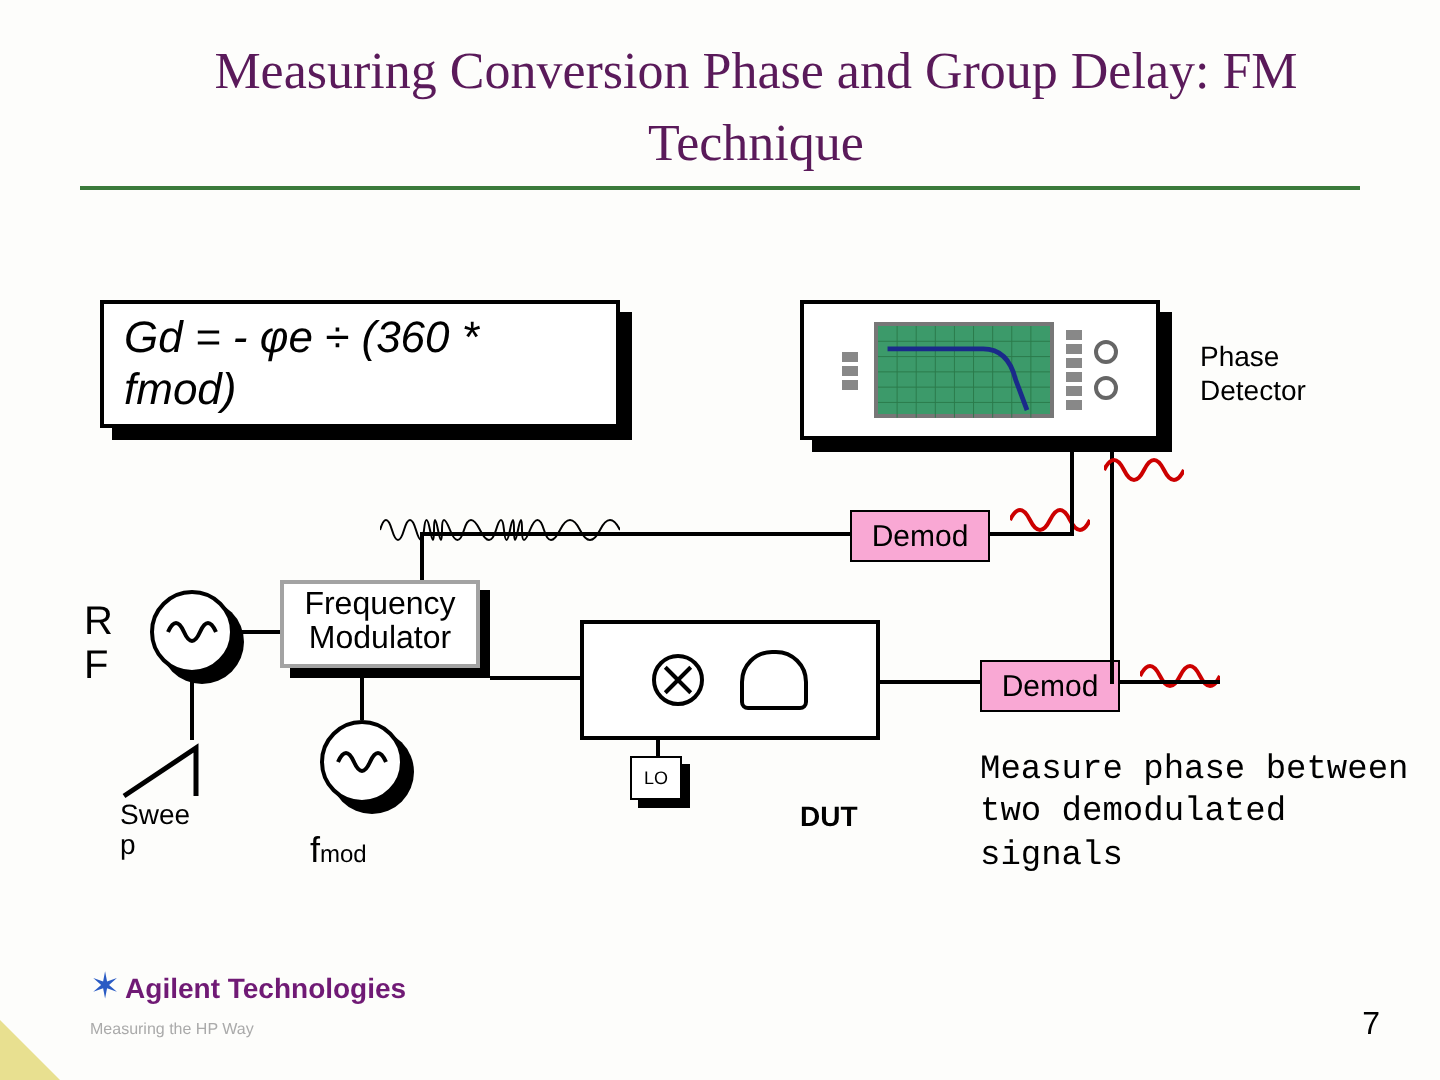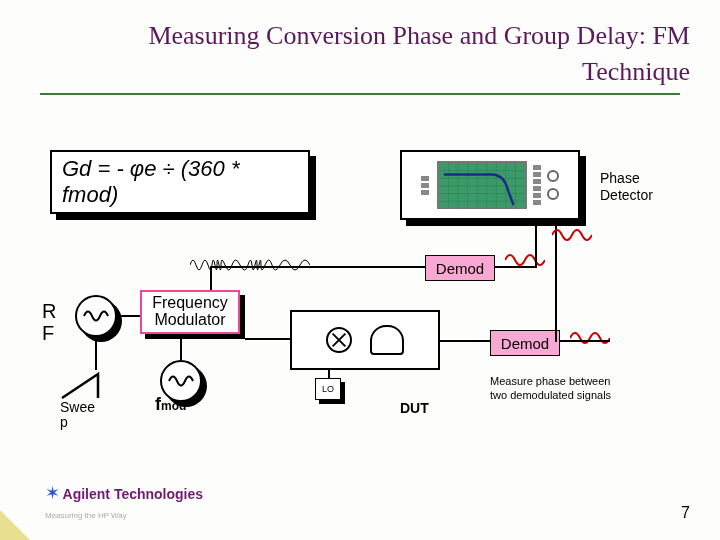--- a/index.html
+++ b/index.html
@@ -5,21 +5,21 @@
   * { box-sizing: border-box; margin: 0; padding: 0; }
   body {
     width: 720px;
     height: 540px;
     background: #fdfdfb;
     font-family: "Times New Roman", serif;
     position: relative;
     overflow: hidden;
   }
   .title {
-    text-align: right;
+    text-align: center;
     font-size: 26px;
     color: #5a1a5a;
     padding: 18px 30px 0 30px;
     line-height: 1.4;
     margin-left: 36px;
   }
   .title-underline {
     border-bottom: 2px solid #3b7a3b;
     margin: 2px 40px 0 40px;
   }
@@ -107,21 +107,21 @@
     position: absolute;
     left: 140px; top: 290px;
     width: 100px; height: 44px;
   }
   .fm-box .shadow {
     position: absolute; left: 5px; top: 5px; width: 100%; height: 100%;
     background: #000;
   }
   .fm-box .front {
     position: absolute; left: 0; top: 0; width: 100%; height: 100%;
-    background: #fff; border: 2px solid #ec4899;
+    background: #fff; border: 2px solid #a3a3a3;
     font-family: Arial, sans-serif; font-size: 16px;
     display: flex; align-items: center; justify-content: center;
     text-align: center; line-height: 1.05;
   }
 
   
   .sweep-ramp {
     position: absolute;
     left: 60px; top: 370px;
     width: 55px; height: 30px;
@@ -140,22 +140,22 @@
   .fmod-source .shadow {
     position: absolute; left: 5px; top: 5px; width: 100%; height: 100%;
     background: #000; border-radius: 50%;
   }
   .fmod-source .front {
     position: absolute; left: 0; top: 0; width: 100%; height: 100%;
     background: #fff; border: 2px solid #000; border-radius: 50%;
     display: flex; align-items: center; justify-content: center;
   }
   .fmod-label {
-    position: absolute; left: 155px; top: 394px;
-    font-family: Arial, sans-serif; font-size: 18px; font-weight: bold;
+    position: absolute; left: 155px; top: 415px;
+    font-family: Arial, sans-serif; font-size: 18px;
   }
   .fmod-label .sub { font-size: 12px; }
 
   
   .mixer-block {
     position: absolute;
     left: 290px; top: 310px;
     width: 150px; height: 60px;
     border: 2px solid #000;
     background: #fff;
@@ -198,21 +198,21 @@
     border: 1.5px solid #000; background: #f9a8d4;
     font-family: Arial, sans-serif; font-size: 15px;
     display: flex; align-items: center; justify-content: center;
   }
   .demod-upper { left: 425px; top: 255px; }
   .demod-lower { left: 490px; top: 330px; }
 
   .measure-text {
     position: absolute;
     left: 490px; top: 375px;
-    font-family: Liberation Sans, sans-serif; font-size: 11px;
+    font-family: Liberation Mono, monospace; font-size: 17px;
     line-height: 1.25;
   }
 
   
   .fm-sig {
     position: absolute; left: 190px; top: 255px;
     width: 120px; height: 20px;
   }
 
   

